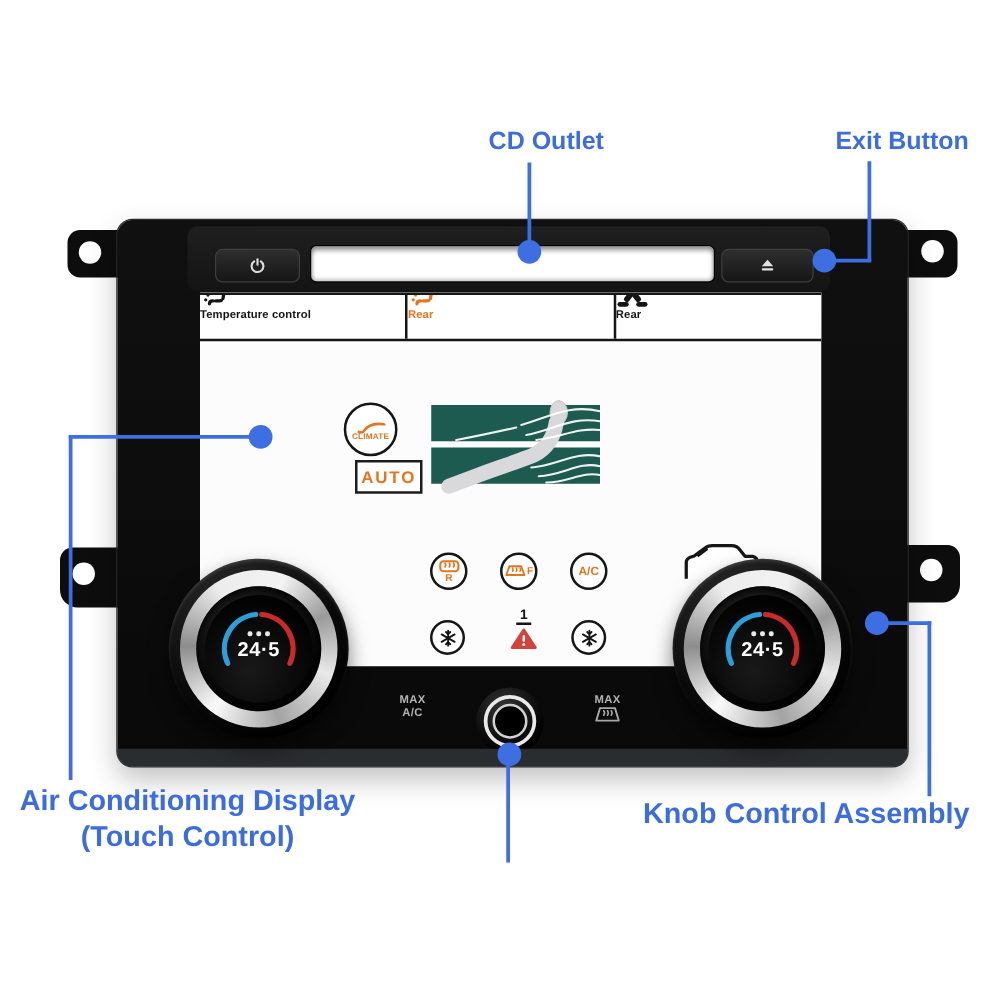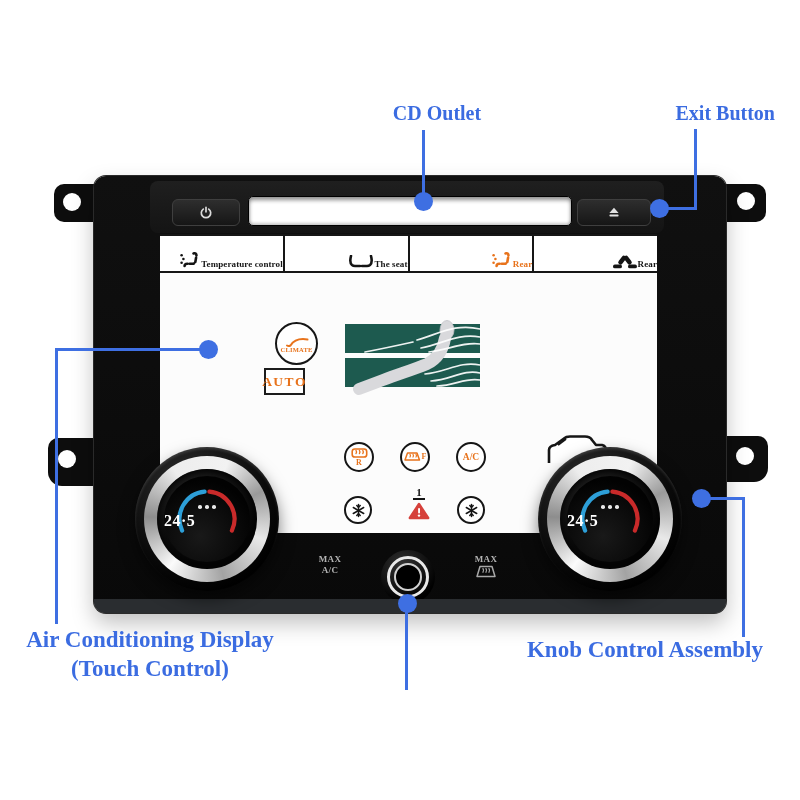--- a/index.html
+++ b/index.html
@@ -1,17 +1,17 @@
 <!DOCTYPE html>
 <html><head>
 <meta charset="utf-8">
 <style>
   html,body{margin:0;padding:0;background:#fff;}
   .stage{position:relative;width:800px;height:800px;background:#fff;overflow:hidden;
-         font-family:Liberation Serif, serif;}
+         font-family:Liberation Sans, sans-serif;}
 
   
   .lbl{position:absolute;color:#3b6ce1;font-weight:bold;text-align:center;z-index:70;line-height:1.25;}
   .lbl-sm{font-size:20px;}
   .lbl-lg{font-size:23px;}
   .cline{position:absolute;background:#3e6fe2;z-index:55;}
   .cdot{position:absolute;width:19px;height:19px;border-radius:50%;background:#3e6fe2;z-index:60;}
 
   
   .ear{position:absolute;background:#0d0d0d;z-index:5;}
@@ -27,32 +27,32 @@
          border:1px solid #3f3f3f;display:flex;align-items:center;justify-content:center;}
   .cdslot{position:absolute;left:154px;top:20px;width:322px;height:28px;background:#fff;border-radius:5px;
           border:1px solid #000;box-shadow:inset 0 3px 4px rgba(0,0,0,.45), inset 0 -2px 3px rgba(0,0,0,.2);}
   .botstrip{position:absolute;left:0;top:423px;width:632px;height:14px;border-radius:0 0 12px 12px;
             background:#2a2d30;}
 
   
   .screen{position:absolute;left:66px;top:58px;width:497px;height:299px;background:#fcfcfc;}
   .tabrow{position:absolute;left:0;top:0;width:497px;height:39px;display:flex;
           border-top:2px solid #161616;border-bottom:2px solid #161616;box-sizing:border-box;background:#fff;}
-  .tab{flex:1;display:flex;flex-direction:row;align-items:flex-end;justify-content:flex-end;
-       padding-bottom:2px;border-left:2px solid #161616;box-sizing:border-box;overflow:hidden;}
+  .tab{flex:1;display:flex;flex-direction:column;align-items:flex-start;justify-content:flex-end;
+       padding-bottom:15px;border-left:2px solid #161616;box-sizing:border-box;overflow:hidden;}
   .tab:first-child{border-left:none;}
   .tab .tlabel{font-size:9px;font-weight:bold;color:#141414;white-space:nowrap;letter-spacing:.1px;}
   .tab.hl .tlabel{color:#e8731c;}
   .tab .ticon{height:17px;display:flex;align-items:flex-end;}
 
   .circbtn{position:absolute;border:2px solid #161616;border-radius:50%;background:#fff;
            display:flex;flex-direction:column;align-items:center;justify-content:center;box-sizing:border-box;}
   .climate{left:115px;top:88px;width:43px;height:43px;border-width:2.5px;}
   .climate .ctext{font-size:6.5px;font-weight:bold;color:#e8731c;letter-spacing:.2px;margin-top:-2px;}
-  .autobtn{position:absolute;left:104px;top:134px;width:41px;height:27px;border:2.2px solid #1c1c1c;
+  .autobtn{position:absolute;left:124px;top:134px;width:54px;height:27px;border:2.2px solid #1c1c1c;
            background:#fff;display:flex;align-items:center;justify-content:center;box-sizing:border-box;}
   .autobtn span{font-size:13.5px;font-weight:bold;color:#e8731c;letter-spacing:1.5px;}
   .orange-lbl{font-size:8px;font-weight:bold;color:#e8731c;line-height:1;}
   .ac-lbl{font-size:9.5px;font-weight:bold;color:#e8731c;}
   .hazard{position:absolute;left:247px;top:252px;width:24px;height:42px;display:flex;flex-direction:column;
           align-items:center;}
   .hazard .one{font-size:11px;font-weight:bold;color:#141414;border-bottom:2px solid #141414;
                padding:0 3px;line-height:1.1;margin-bottom:2px;}
 
   
@@ -60,21 +60,21 @@
         background:radial-gradient(circle at 38% 28%,#303030,#0a0a0a 55%,#000 78%);
         box-shadow:0 8px 16px rgba(0,0,0,.5), inset 0 2px 3px rgba(255,255,255,.14);}
   .knob .chrome{position:absolute;inset:9px;border-radius:50%;
         background:conic-gradient(from 20deg,#f2f2f2,#9a9a9a 12%,#e9e9e9 25%,#a3a3a3 40%,#fbfbfb 55%,#8d8d8d 70%,#ededed 85%,#f2f2f2);}
   .knob .kdark{position:absolute;inset:22px;border-radius:50%;
         background:radial-gradient(circle at 40% 28%,#242424,#040404 70%);box-shadow:inset 0 3px 6px rgba(0,0,0,.85);}
   .knob .face{position:absolute;inset:29px;border-radius:50%;
         background:radial-gradient(circle at 42% 70%,#191919,#020202 72%);}
   .kdots{position:absolute;top:29px;left:0;right:0;display:flex;justify-content:center;gap:3.5px;}
   .kdots i{width:3.5px;height:3.5px;border-radius:50%;background:#e8e8e8;}
-  .ktemp{position:absolute;left:0;right:0;top:36px;text-align:left;font-size:16px;font-weight:bold;
+  .ktemp{position:absolute;left:0;right:0;top:36px;text-align:center;font-size:16px;font-weight:bold;
          color:#fff;letter-spacing:.5px;}
 
   
   .vol{position:absolute;left:287px;top:374px;width:54px;height:54px;border-radius:50%;
        background:radial-gradient(circle at 40% 28%,#333,#000 72%);}
   .vol .r1{position:absolute;inset:6px;border-radius:50%;border:3px solid #e9e9e9;box-sizing:border-box;}
   .vol .r2{position:absolute;inset:13px;border-radius:50%;border:2.5px solid #d2d2d2;background:#000;box-sizing:border-box;}
 
   .maxlbl{position:absolute;width:34px;text-align:center;color:#b3b3b3;font-size:9px;font-weight:bold;
           line-height:11px;letter-spacing:.3px;}
@@ -147,29 +147,20 @@
         <div class="tab">
           <span class="ticon">
             <svg width="24" height="17" viewBox="0 0 24 17">
               <path d="M16.5 1.4 c1.9 -0.5 3.2 0.6 2.9 2.4 l-1 5.8 c-0.2 1.3 -1.3 2.1 -2.6 2.1 h-5.6 c-1.8 0 -2.8 1.1 -2.6 2.8" fill="none" stroke="#141414" stroke-width="2.6" stroke-linecap="round" stroke-dasharray="4.2 2.2"></path>
               <circle cx="4.6" cy="3.2" r="1.3" fill="#141414"></circle>
               <circle cx="6.4" cy="7" r="1.3" fill="#141414"></circle>
               <circle cx="4.6" cy="10.8" r="1.3" fill="#141414"></circle>
             </svg>
           </span>
           <span class="tlabel">Temperature control</span>
-        </div>
-        <div class="tab">
-          <span class="ticon">
-            <svg width="26" height="14" viewBox="0 0 26 14">
-              <path d="M3 1 q-1.8 6.5 1 9 q1.2 1 3 1 h5" fill="none" stroke="#141414" stroke-width="2.6" stroke-linecap="round"></path>
-              <path d="M23 1 q1.8 6.5 -1 9 q-1.2 1 -3 1 h-5" fill="none" stroke="#141414" stroke-width="2.6" stroke-linecap="round"></path>
-            </svg>
-          </span>
-          <span class="tlabel">The seat</span>
         </div>
         <div class="tab hl">
           <span class="ticon">
             <svg width="24" height="17" viewBox="0 0 24 17">
               <path d="M16.5 1.4 c1.9 -0.5 3.2 0.6 2.9 2.4 l-1 5.8 c-0.2 1.3 -1.3 2.1 -2.6 2.1 h-5.6 c-1.8 0 -2.8 1.1 -2.6 2.8" fill="none" stroke="#e8731c" stroke-width="2.6" stroke-linecap="round" stroke-dasharray="4.2 2.2"></path>
               <circle cx="4.6" cy="3.2" r="1.3" fill="#e8731c"></circle>
               <circle cx="6.4" cy="7" r="1.3" fill="#e8731c"></circle>
               <circle cx="4.6" cy="10.8" r="1.3" fill="#e8731c"></circle>
             </svg>
           </span>

